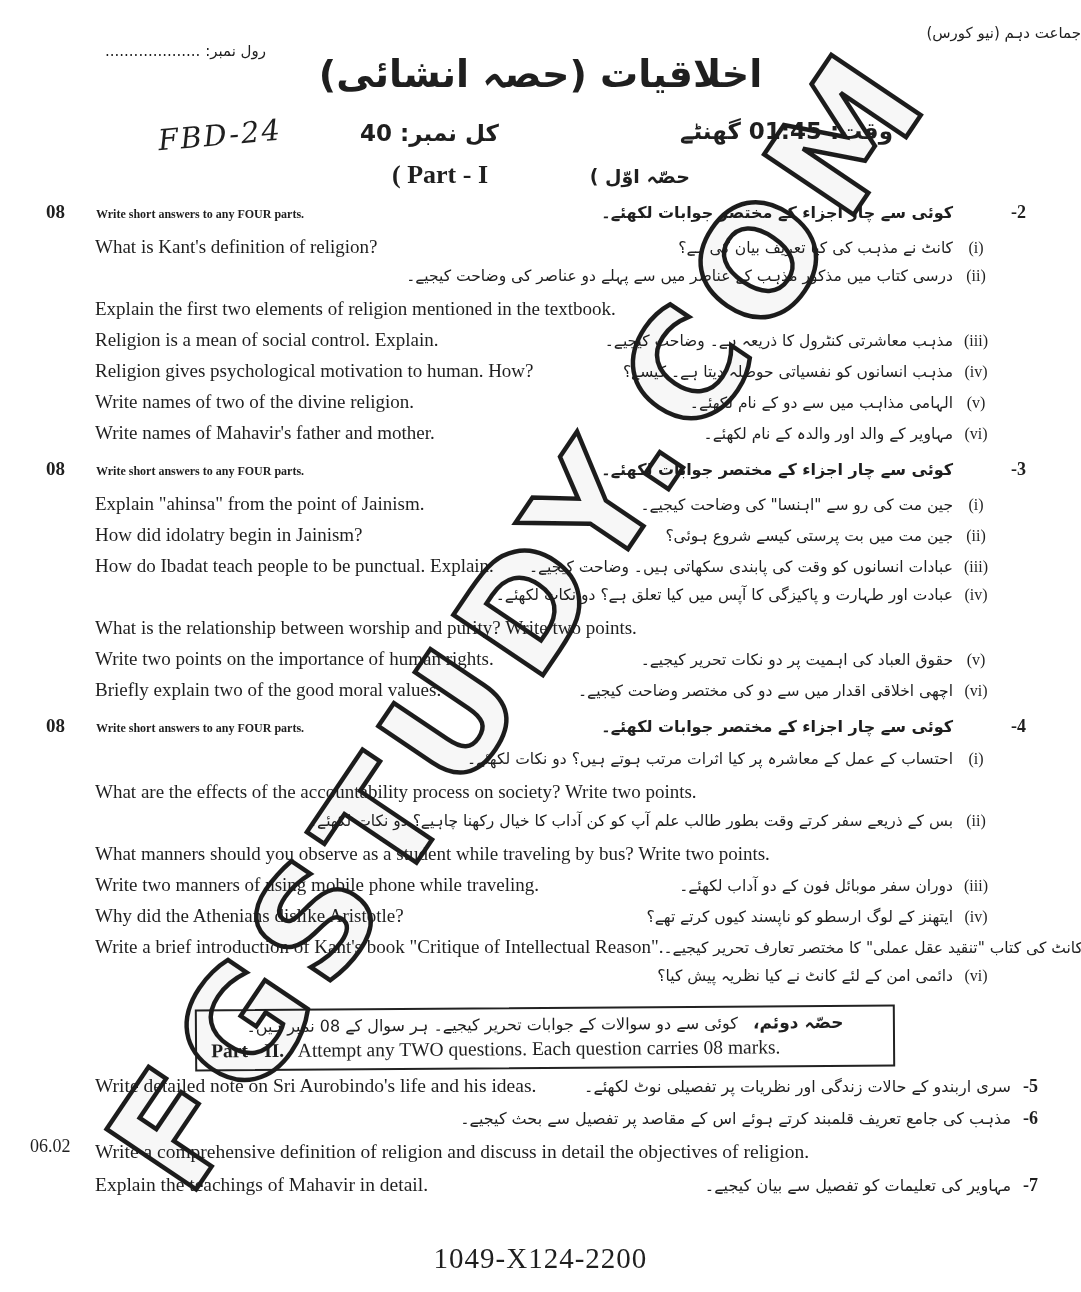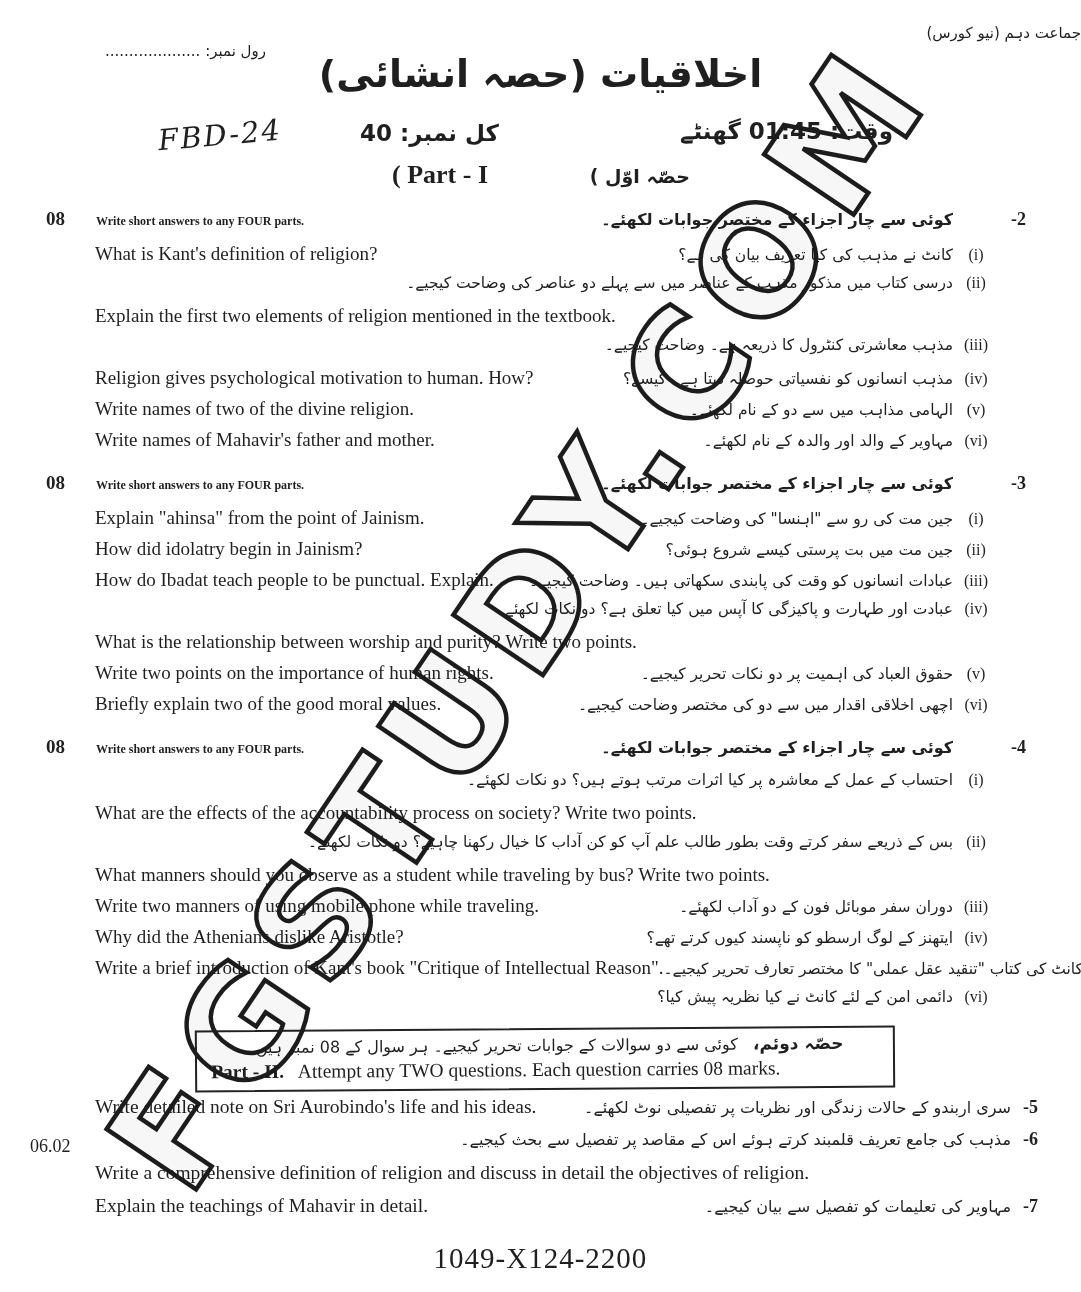--- a/index.html
+++ b/index.html
@@ -27,21 +27,21 @@
   .time{position:absolute;top:118px;left:680px;direction:rtl;
         font-family:"DejaVu Sans",sans-serif;font-size:23px;font-weight:bold;}
   .part1row{position:absolute;top:160px;left:392px;width:298px;display:flex;
         justify-content:space-between;align-items:baseline;}
   .p1en{font-family:"Liberation Serif",serif;font-weight:bold;font-size:26px;}
   .p1ur{font-family:"DejaVu Sans",sans-serif;font-size:19px;font-weight:bold;}
 
   
   .qbody{position:absolute;top:196px;left:0;right:0;}
   .qhead,.prow,.lrow{display:flex;align-items:baseline;}
-  .qhead{height:35px;margin-top:12px;}
+  .qhead{height:35px;margin-top:5px;}
   .marks{flex:none;margin-left:46px;width:50px;font-weight:bold;font-size:19px;}
   .hen{font-weight:bold;font-size:12px;white-space:nowrap;}
   .sp{flex:1;}
   .hur{font-family:"DejaVu Sans",sans-serif;font-weight:bold;font-size:16px;white-space:nowrap;}
   .rn{flex:none;width:46px;text-align:center;font-size:16px;}
   .qn{flex:none;width:70px;padding-left:12px;font-weight:bold;font-size:18px;}
   .prow{height:31px;}
   .prow .en{margin-left:95px;font-size:19px;white-space:nowrap;}
   .prow .ur{font-family:"DejaVu Sans",sans-serif;font-size:15.5px;white-space:nowrap;}
   .lrow{height:33px;}
@@ -101,20 +101,21 @@
         <span class="sp"></span>
       <span class="ur" dir="rtl">درسی کتاب میں مذکور مذہب کے عناصر میں سے پہلے دو عناصر کی وضاحت کیجیے۔</span>
       <span class="rn">(ii)</span>
         <span class="qn"></span>
     </div>
     <div class="prow">
       <span class="en">Explain the first two elements of religion mentioned in the textbook.</span>
         <span class="sp"></span>
     </div>
     <div class="prow">
+      <span class="en">Religion is a mean of social control. Explain.</span>
         <span class="sp"></span>
       <span class="ur" dir="rtl">مذہب معاشرتی کنٹرول کا ذریعہ ہے۔ وضاحت کیجیے۔</span>
       <span class="rn">(iii)</span>
         <span class="qn"></span>
     </div>
     <div class="prow">
       <span class="en">Religion gives psychological motivation to human. How?</span>
         <span class="sp"></span>
       <span class="ur" dir="rtl">مذہب انسانوں کو نفسیاتی حوصلہ دیتا ہے۔ کیسے؟</span>
       <span class="rn">(iv)</span>

